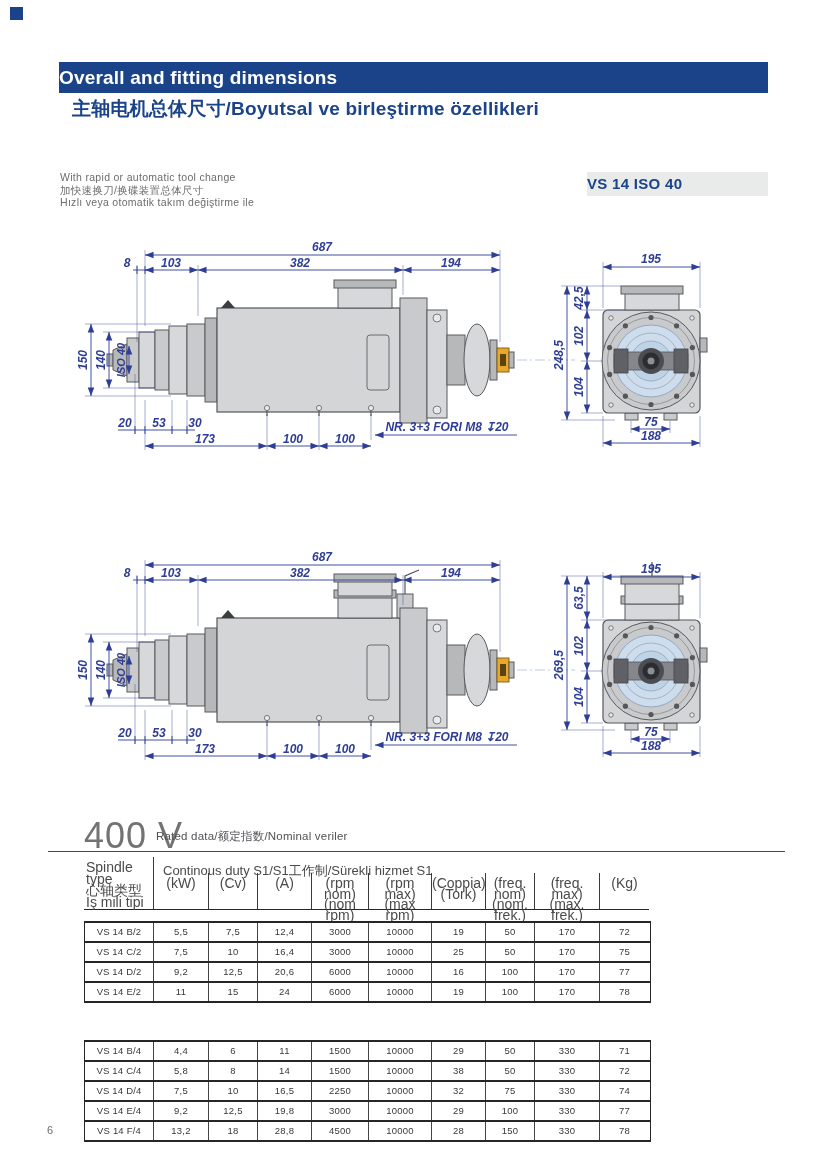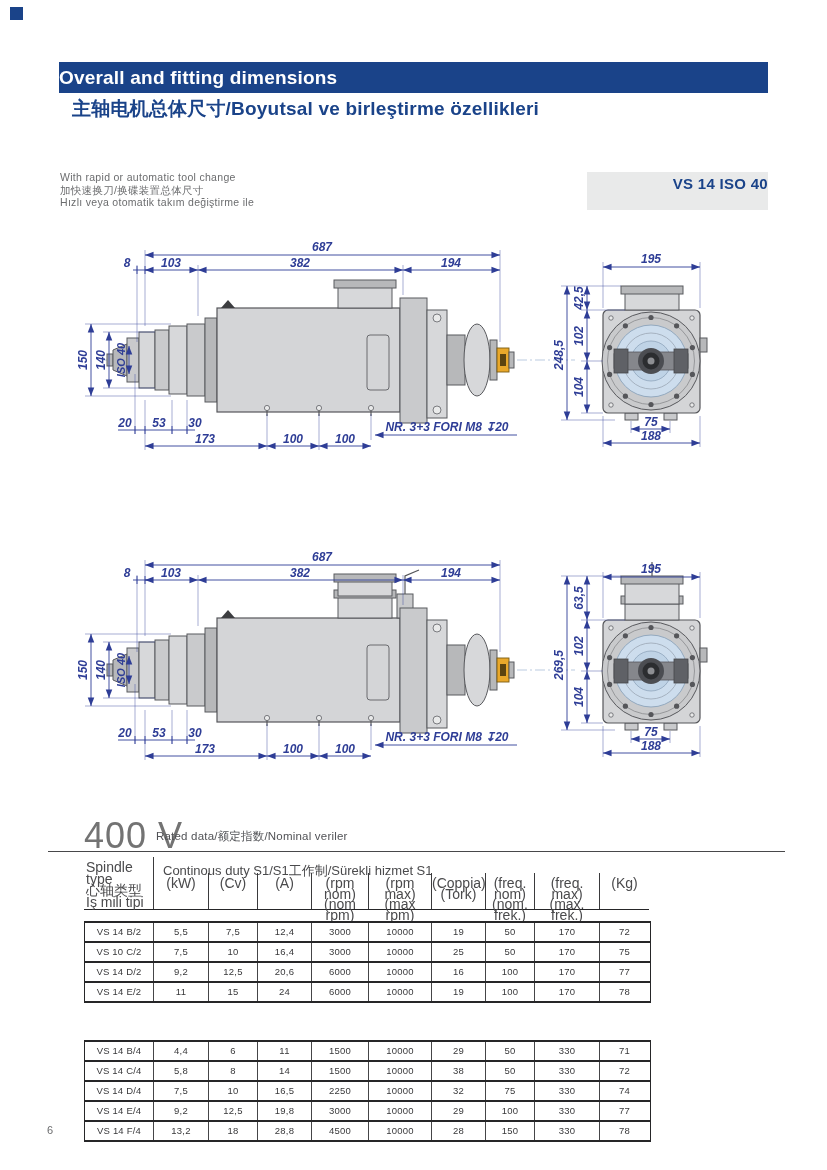--- a/index.html
+++ b/index.html
@@ -8,22 +8,22 @@
         font-family:"Liberation Sans",sans-serif;}
   .abs{position:absolute;}
   .corner{left:10px;top:7px;width:13px;height:13px;background:var(--navy);}
   .hbar{left:59px;top:62px;width:709px;height:31px;background:var(--navy);color:#fff;
         font-size:19px;font-weight:bold;line-height:31px;box-sizing:border-box;
         letter-spacing:0.2px;}
   .hsub{left:72px;top:96px;font-size:19px;font-weight:bold;color:var(--navy);letter-spacing:0.2px;}
   .slabel{color:var(--gray);font-size:10.5px;line-height:12.5px;letter-spacing:0.3px;}
   .slabel1{left:60px;top:171px;}
   .slabel2{left:72px;top:483px;}
-  .badge{left:587px;top:172px;width:181px;height:38px;background:#e9eaea;color:var(--navy);
-         font-weight:bold;font-size:15px;line-height:24px;text-align:right;padding-right:0;
+  .badge{left:587px;top:172px;width:181px;height:24px;background:#e9eaea;color:var(--navy);
+         font-weight:bold;font-size:15px;line-height:24px;padding-right:0;
          box-sizing:border-box;letter-spacing:0.3px;}
   .drawing-row{position:absolute;left:55px;}
   .sec1{top:240px;} .sec2{top:550px;}
   .s2-only{display:none;}
   .sec2 .s2-only{display:inline;}
   .sec2 .s1-only{display:none;}
   
   .m1{fill:#c9cacc;stroke:#595a5e;stroke-width:1;}
   .m2{fill:#d7d8da;stroke:#595a5e;stroke-width:1;}
   .m3{fill:#b7b8ba;stroke:#595a5e;stroke-width:1;}
@@ -496,21 +496,21 @@
         <div class="tcell">7,5</div>
         <div class="tcell">12,4</div>
         <div class="tcell">3000</div>
         <div class="tcell">10000</div>
         <div class="tcell">19</div>
         <div class="tcell">50</div>
         <div class="tcell">170</div>
         <div class="tcell">72</div>
       </div>
       <div class="trow">
-        <div class="tcell">VS 10 C/2</div>
+        <div class="tcell">VS 14 C/2</div>
         <div class="tcell">7,5</div>
         <div class="tcell">10</div>
         <div class="tcell">16,4</div>
         <div class="tcell">3000</div>
         <div class="tcell">10000</div>
         <div class="tcell">25</div>
         <div class="tcell">50</div>
         <div class="tcell">170</div>
         <div class="tcell">75</div>
       </div>

